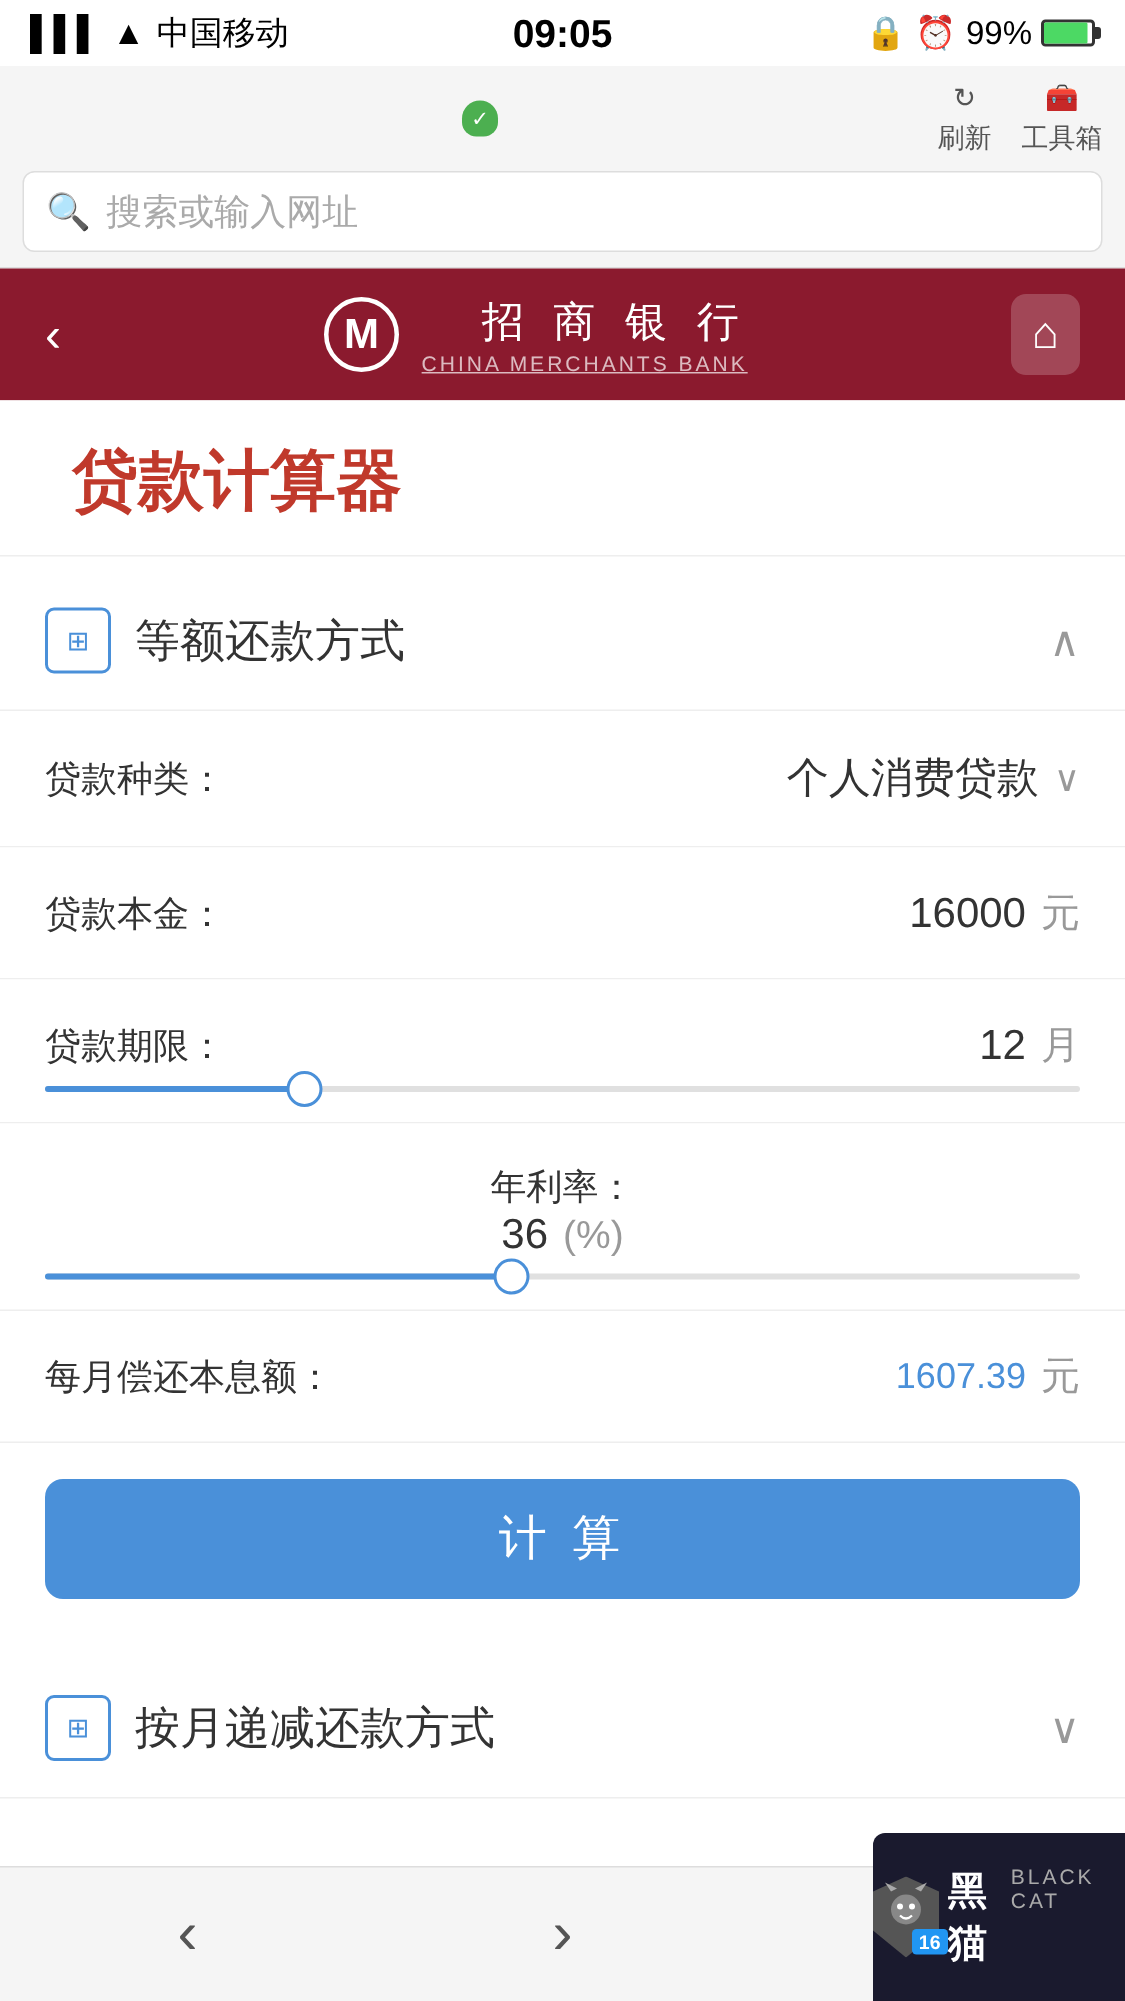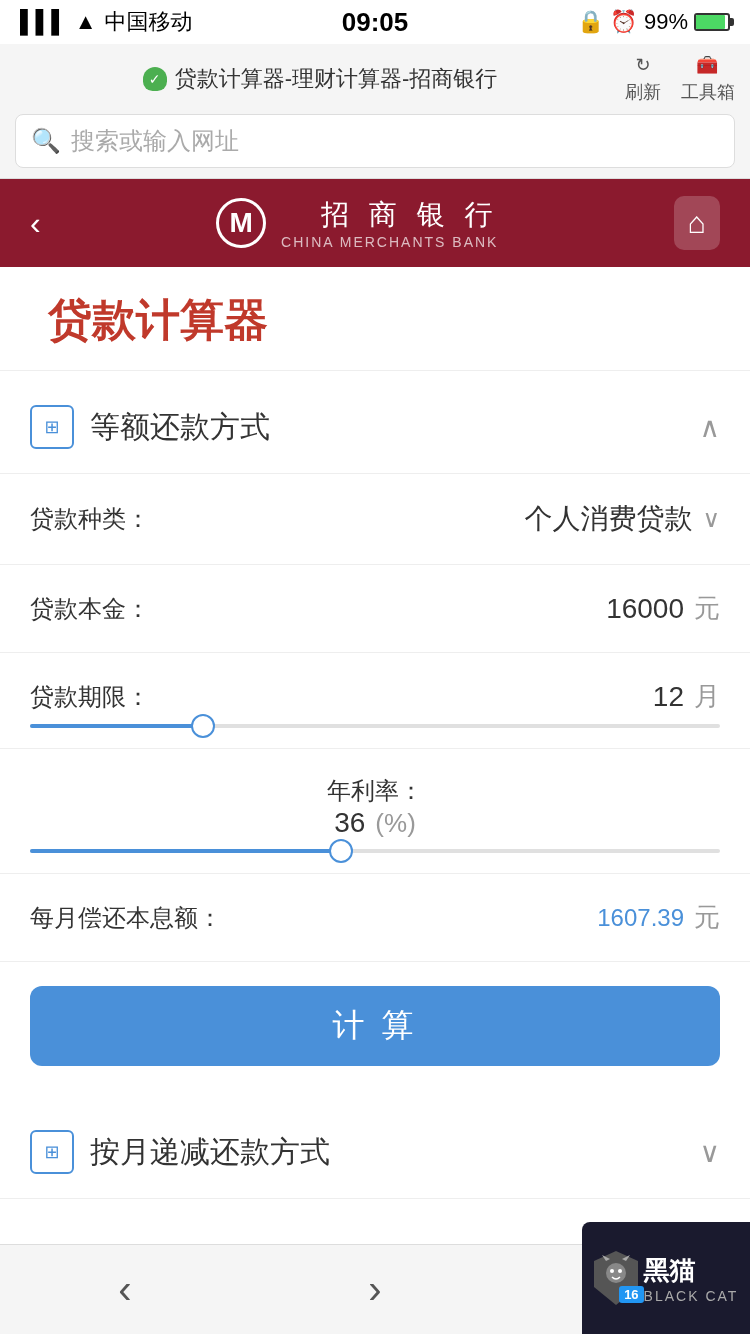--- a/index.html
+++ b/index.html
@@ -181,20 +181,21 @@
     .bank-name-text {
       color: #fff;
       font-size: 28px;
       letter-spacing: 6px;
       font-weight: 500;
     }
     .bank-name-sub {
       color: rgba(255,255,255,0.7);
       font-size: 14px;
       letter-spacing: 2px;
+      text-decoration: underline;
     }
     .bank-logo-container {
       display: flex;
       flex-direction: column;
       align-items: flex-end;
     }
     .nav-home-btn {
       background: rgba(255,255,255,0.2);
       border: none;
       border-radius: 10px;
@@ -391,21 +392,20 @@
       z-index: 200;
       border-radius: 8px 0 0 0;
     }
     .cat-logo-area {
       display: flex;
       align-items: center;
       gap: 6px;
     }
     .cat-text-area {
       display: flex;
-      flex-direction: column;
     }
     .cat-chinese {
       color: #fff;
       font-size: 26px;
       font-weight: bold;
     }
     .cat-english {
       color: #aaa;
       font-size: 14px;
       letter-spacing: 2px;
@@ -432,21 +432,20 @@
     <div class="battery-icon">
       <div class="battery-fill"></div>
     </div>
   </div>
 </div>
 
 <div class="browser-bar">
   <div class="browser-tab-bar">
     <div class="tab-title">
       <div class="shield-icon">✓</div>
-      <span>贷款计算器-理财计算器-招商银行</span>
     </div>
     <div class="browser-controls">
       <button class="browser-icon-btn">
         <span>↻</span>
         <span class="icon-label">刷新</span>
       </button>
       <button class="browser-icon-btn">
         <span>🧰</span>
         <span class="icon-label">工具箱</span>
       </button>

